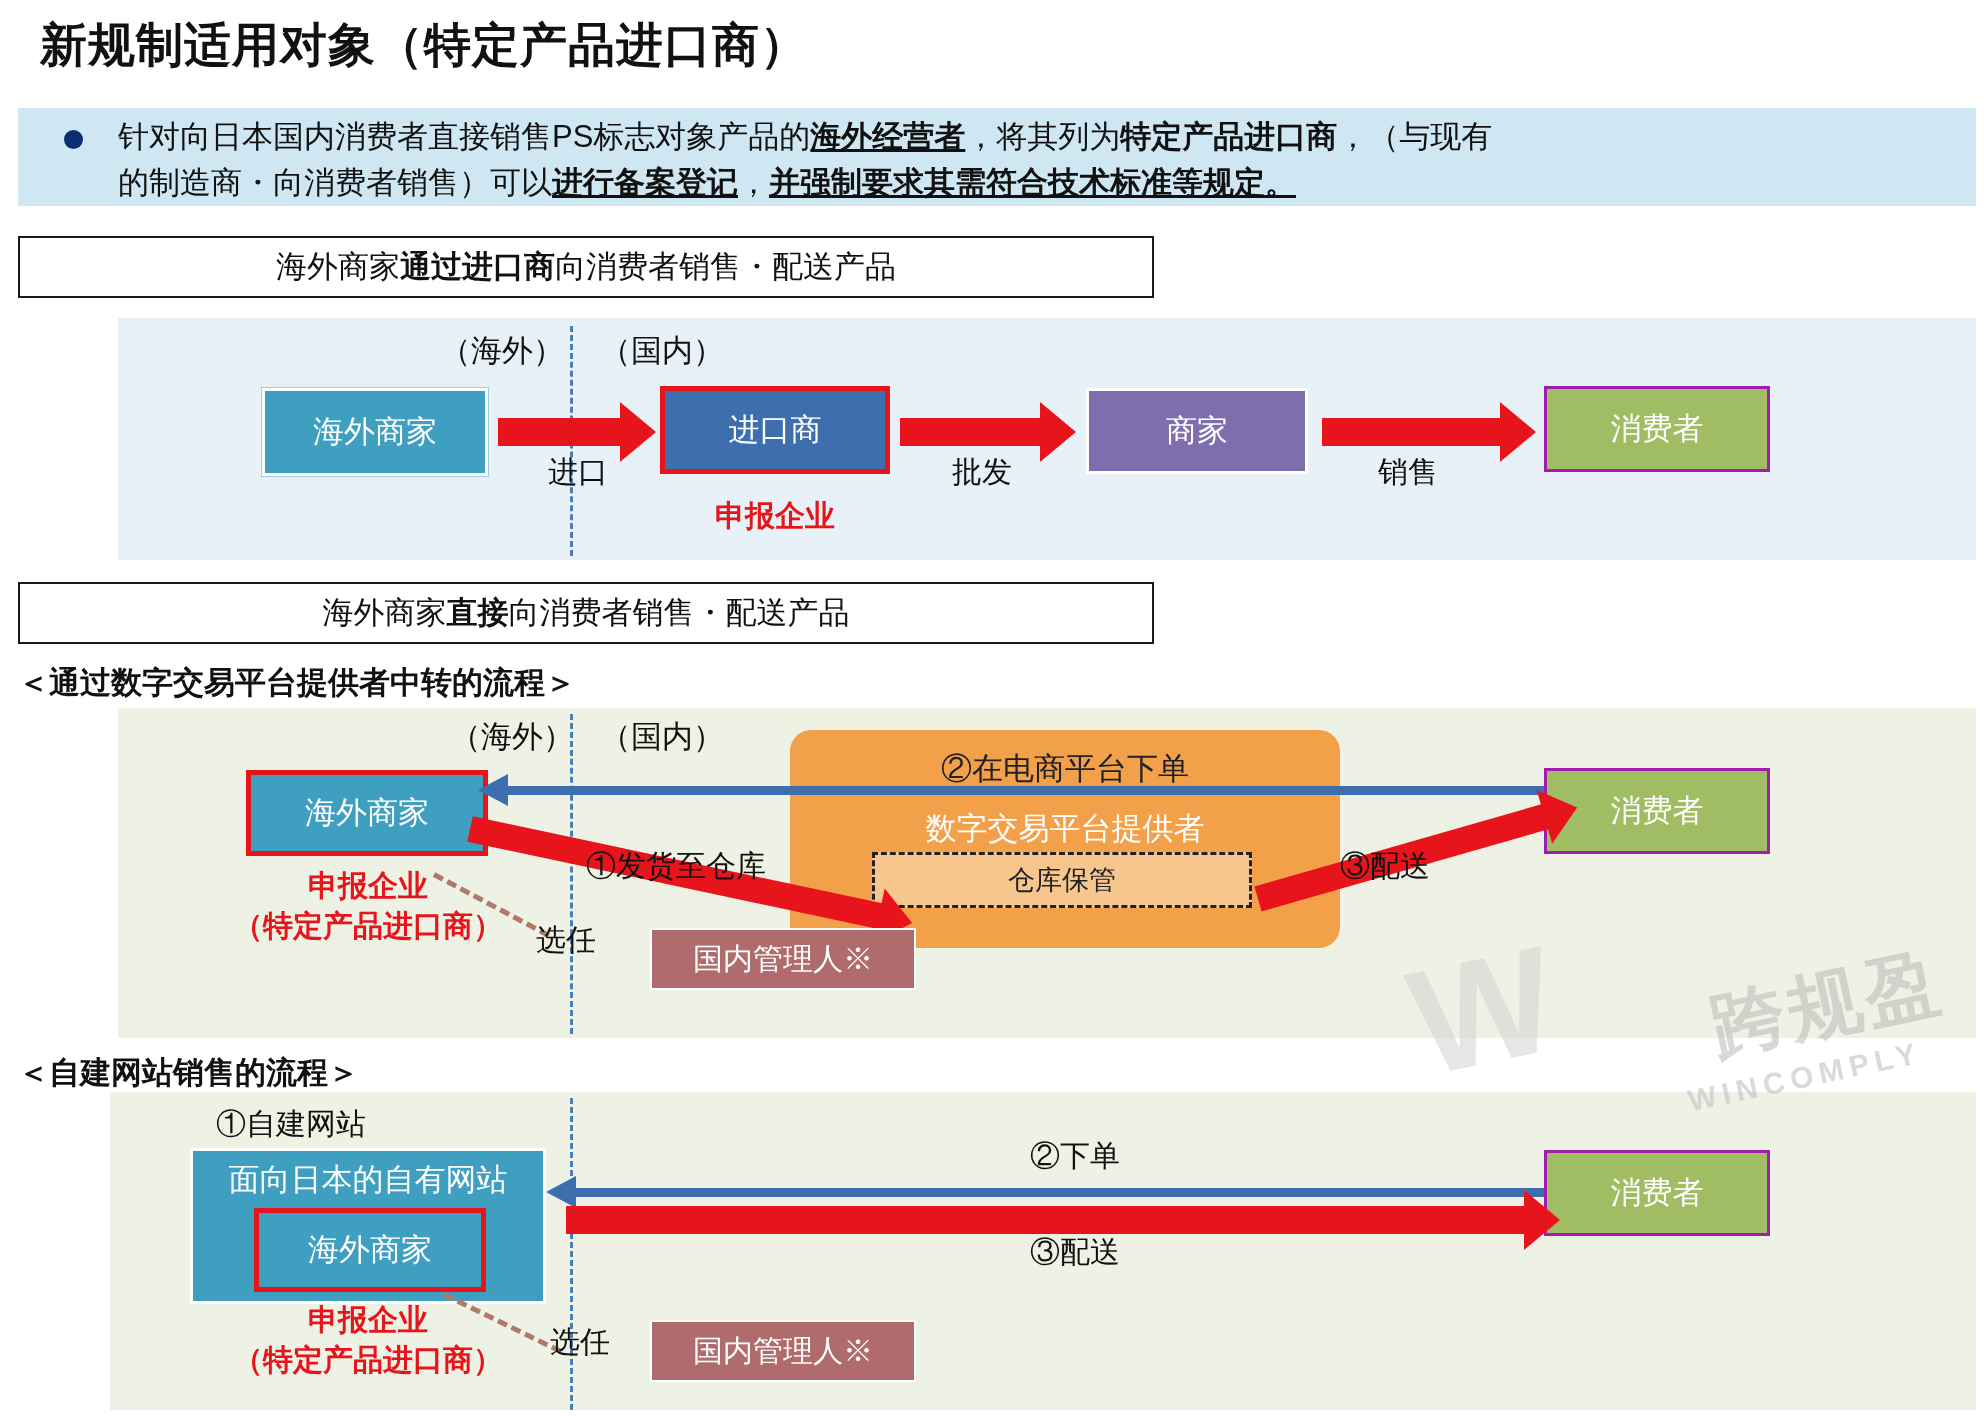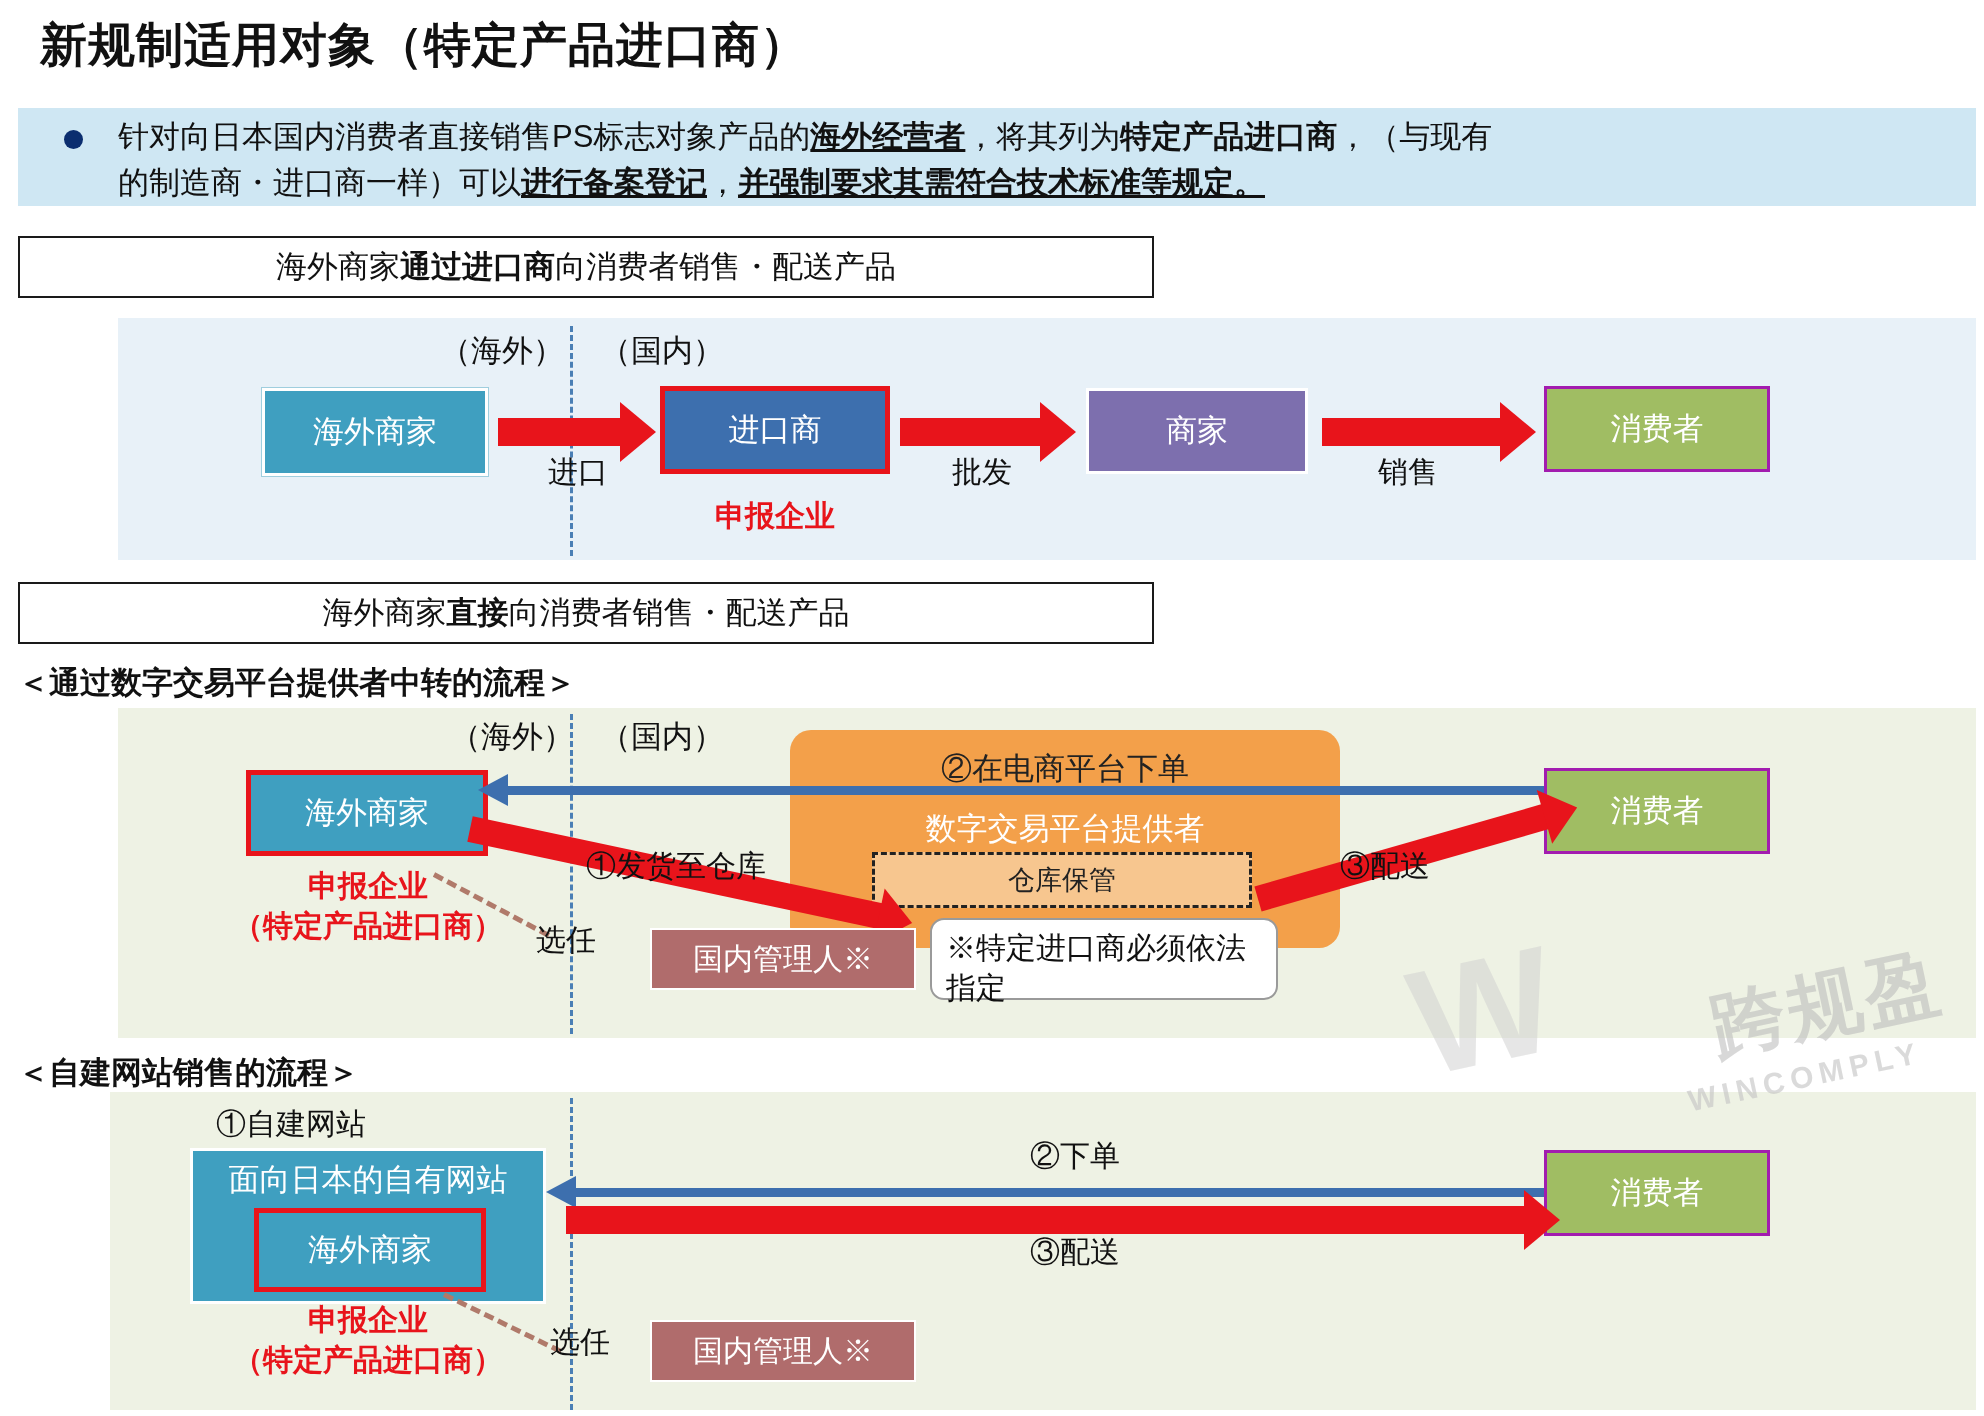--- a/index.html
+++ b/index.html
@@ -290,21 +290,21 @@
 <body>
 
 <div class="page">
 
   <div class="title">新规制适用对象（特定产品进口商）</div>
 
   <div class="banner">
     <div class="banner-bullet"></div>
     <div class="banner-text">
       <span>针对向日本国内消费者直接销售PS标志对象产品的</span><b><u>海外经营者</u></b><span>，将其列为</span><b>特定产品进口商</b><span>，（与现有</span><br>
-      <span>的制造商・进口商一样）可以</span><b><u>进行备案登记</u></b><span>，</span><b><u>并强制要求其需符合技术标准等规定。</u></b>
+      <span>的制造商・向消费者销售）可以</span><b><u>进行备案登记</u></b><span>，</span><b><u>并强制要求其需符合技术标准等规定。</u></b>
     </div>
   </div>
 
   <div class="hdr-box" style="left:18px; top:236px; width:1136px; height:62px;">
     <span>海外商家</span>
       <b>通过进口商</b>
       <span>向消费者销售・配送产品</span>
   </div>
 
   <div class="panel panel-1"></div>
@@ -361,21 +361,20 @@
   <div class="label-mid" style="left:586px; top:846px;">①发货至仓库</div>
 
   <div class="arrow-diag" style="left:1258px; top:886px; width:300px; transform: rotate(-16deg);"></div>
   <div class="label-mid" style="left:1340px; top:846px;">③配送</div>
 
   <div class="dashed-conn" style="left:434px; top:872px; width:130px; transform: rotate(28deg);"></div>
   <div class="label-mid" style="left:536px; top:920px;">选任</div>
 
   <div class="node node-brown" style="left:650px; top:928px; width:266px; height:62px;">国内管理人※</div>
 
-  <div class="note" style="left:930px; top:918px; width:348px; height:82px;">※特定进口商必须依法指定</div>
 
   <div class="angle-head" style="left:18px; top:1052px;">＜自建网站销售的流程＞</div>
 
   <div class="panel panel-3"></div>
 
   <div class="divider" style="left:570px; top:1098px; height:312px;"></div>
 
   <div class="label-mid" style="left:216px; top:1104px;">①自建网站</div>
 
   <div class="node-site-wrap" style="position:absolute; left:190px; top:1148px; width:356px; height:156px;">

